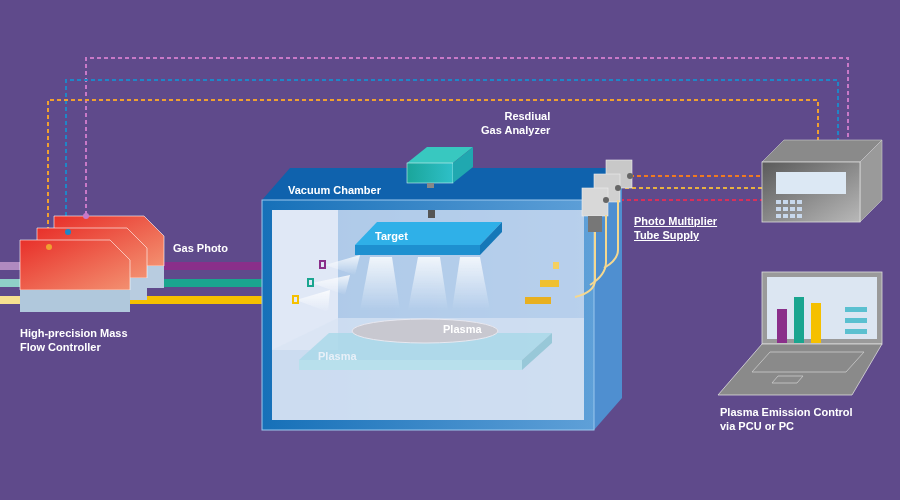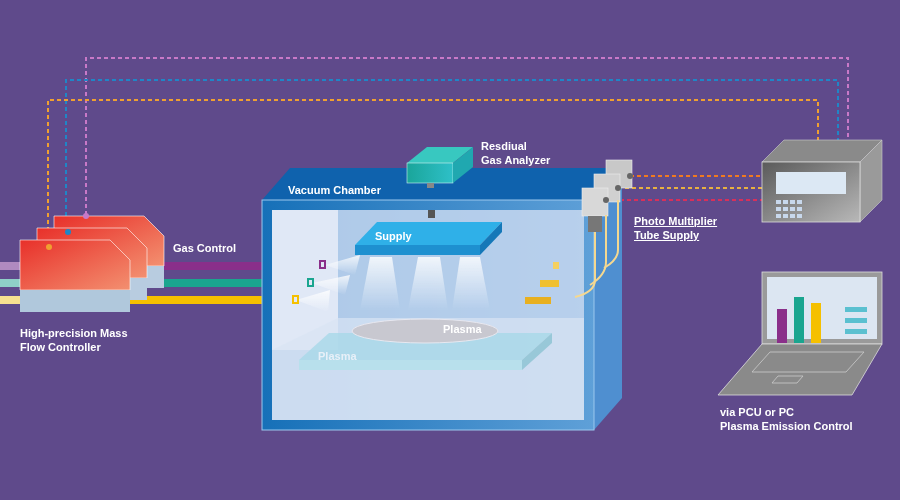--- a/index.html
+++ b/index.html
@@ -164,33 +164,33 @@
     <rect x="811" y="303" width="10" height="40" fill="#f5c000"></rect>
     <rect x="845" y="307" width="22" height="5" fill="#5bc0d0"></rect>
     <rect x="845" y="318" width="22" height="5" fill="#5bc0d0"></rect>
     <rect x="845" y="329" width="22" height="5" fill="#5bc0d0"></rect>
     <polygon points="762,344 882,344 852,395 718,395" fill="#8a8a8a" stroke="#ddd" stroke-width="0.8"></polygon>
     <polygon points="770,352 864,352 846,372 752,372" fill="none" stroke="#ccc" stroke-width="0.8"></polygon>
     <polygon points="778,376 803,376 797,383 772,383" fill="none" stroke="#ccc" stroke-width="0.8"></polygon>
   </g>
 </svg>
 
-<div class="lbl" style="left:481px;top:139px;">
+<div class="lbl" style="left:481px;top:109px;text-align:right;">
   <div>Resdiual</div>
   <div>Gas Analyzer</div>
 </div>
 <div class="lbl" style="left:288px;top:183px;">Vacuum Chamber</div>
-<div class="lbl" style="left:375px;top:229px;">Supply</div>
+<div class="lbl" style="left:375px;top:229px;">Target</div>
 <div class="lbl" style="left:443px;top:322px;">Plasma</div>
 <div class="lbl" style="left:318px;top:349px;color:#e8f0f8;">Plasma</div>
-<div class="lbl" style="left:173px;top:241px;">Gas Control</div>
+<div class="lbl" style="left:173px;top:241px;">Gas Photo</div>
 <div class="lbl" style="left:20px;top:326px;">
   <div>High-precision Mass</div>
   <div>Flow Controller</div>
 </div>
 <div class="lbl" style="left:634px;top:214px;text-decoration:underline;">
   <div>Photo Multiplier</div>
   <div>Tube Supply</div>
 </div>
 <div class="lbl" style="left:720px;top:405px;">
+  <div>Plasma Emission Control</div>
   <div>via PCU or PC</div>
-  <div>Plasma Emission Control</div>
 </div>
 
 </body></html>

